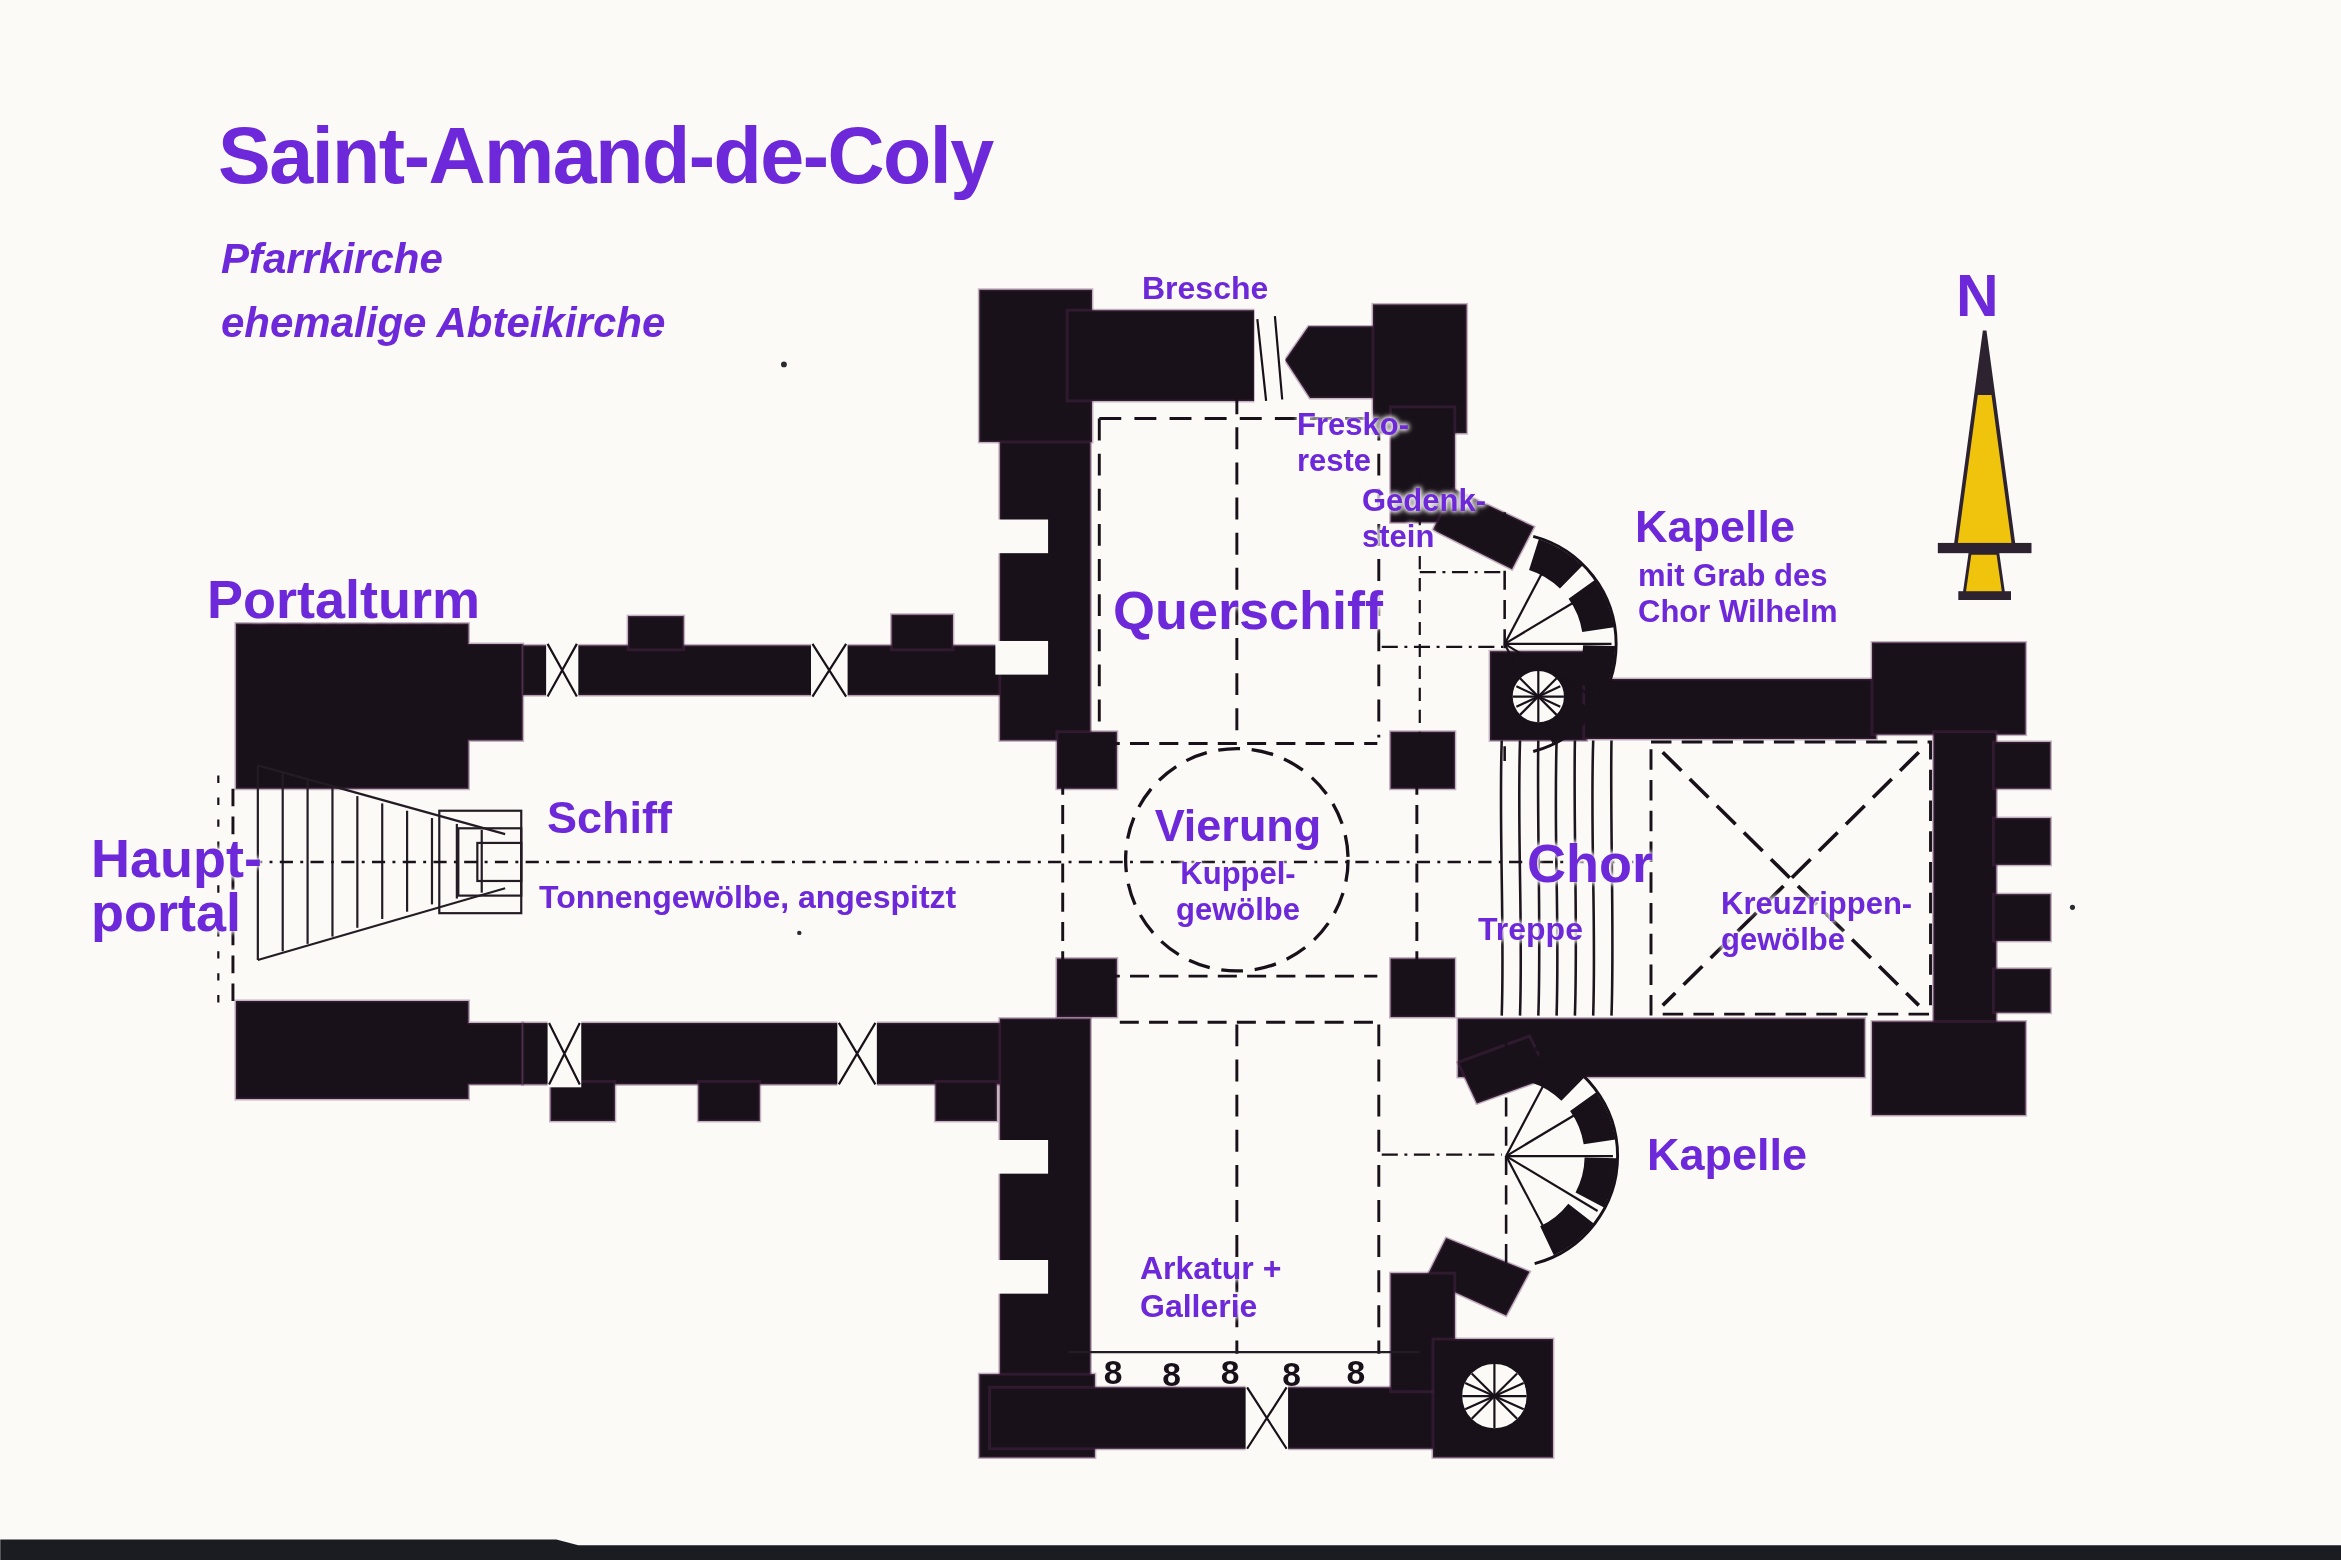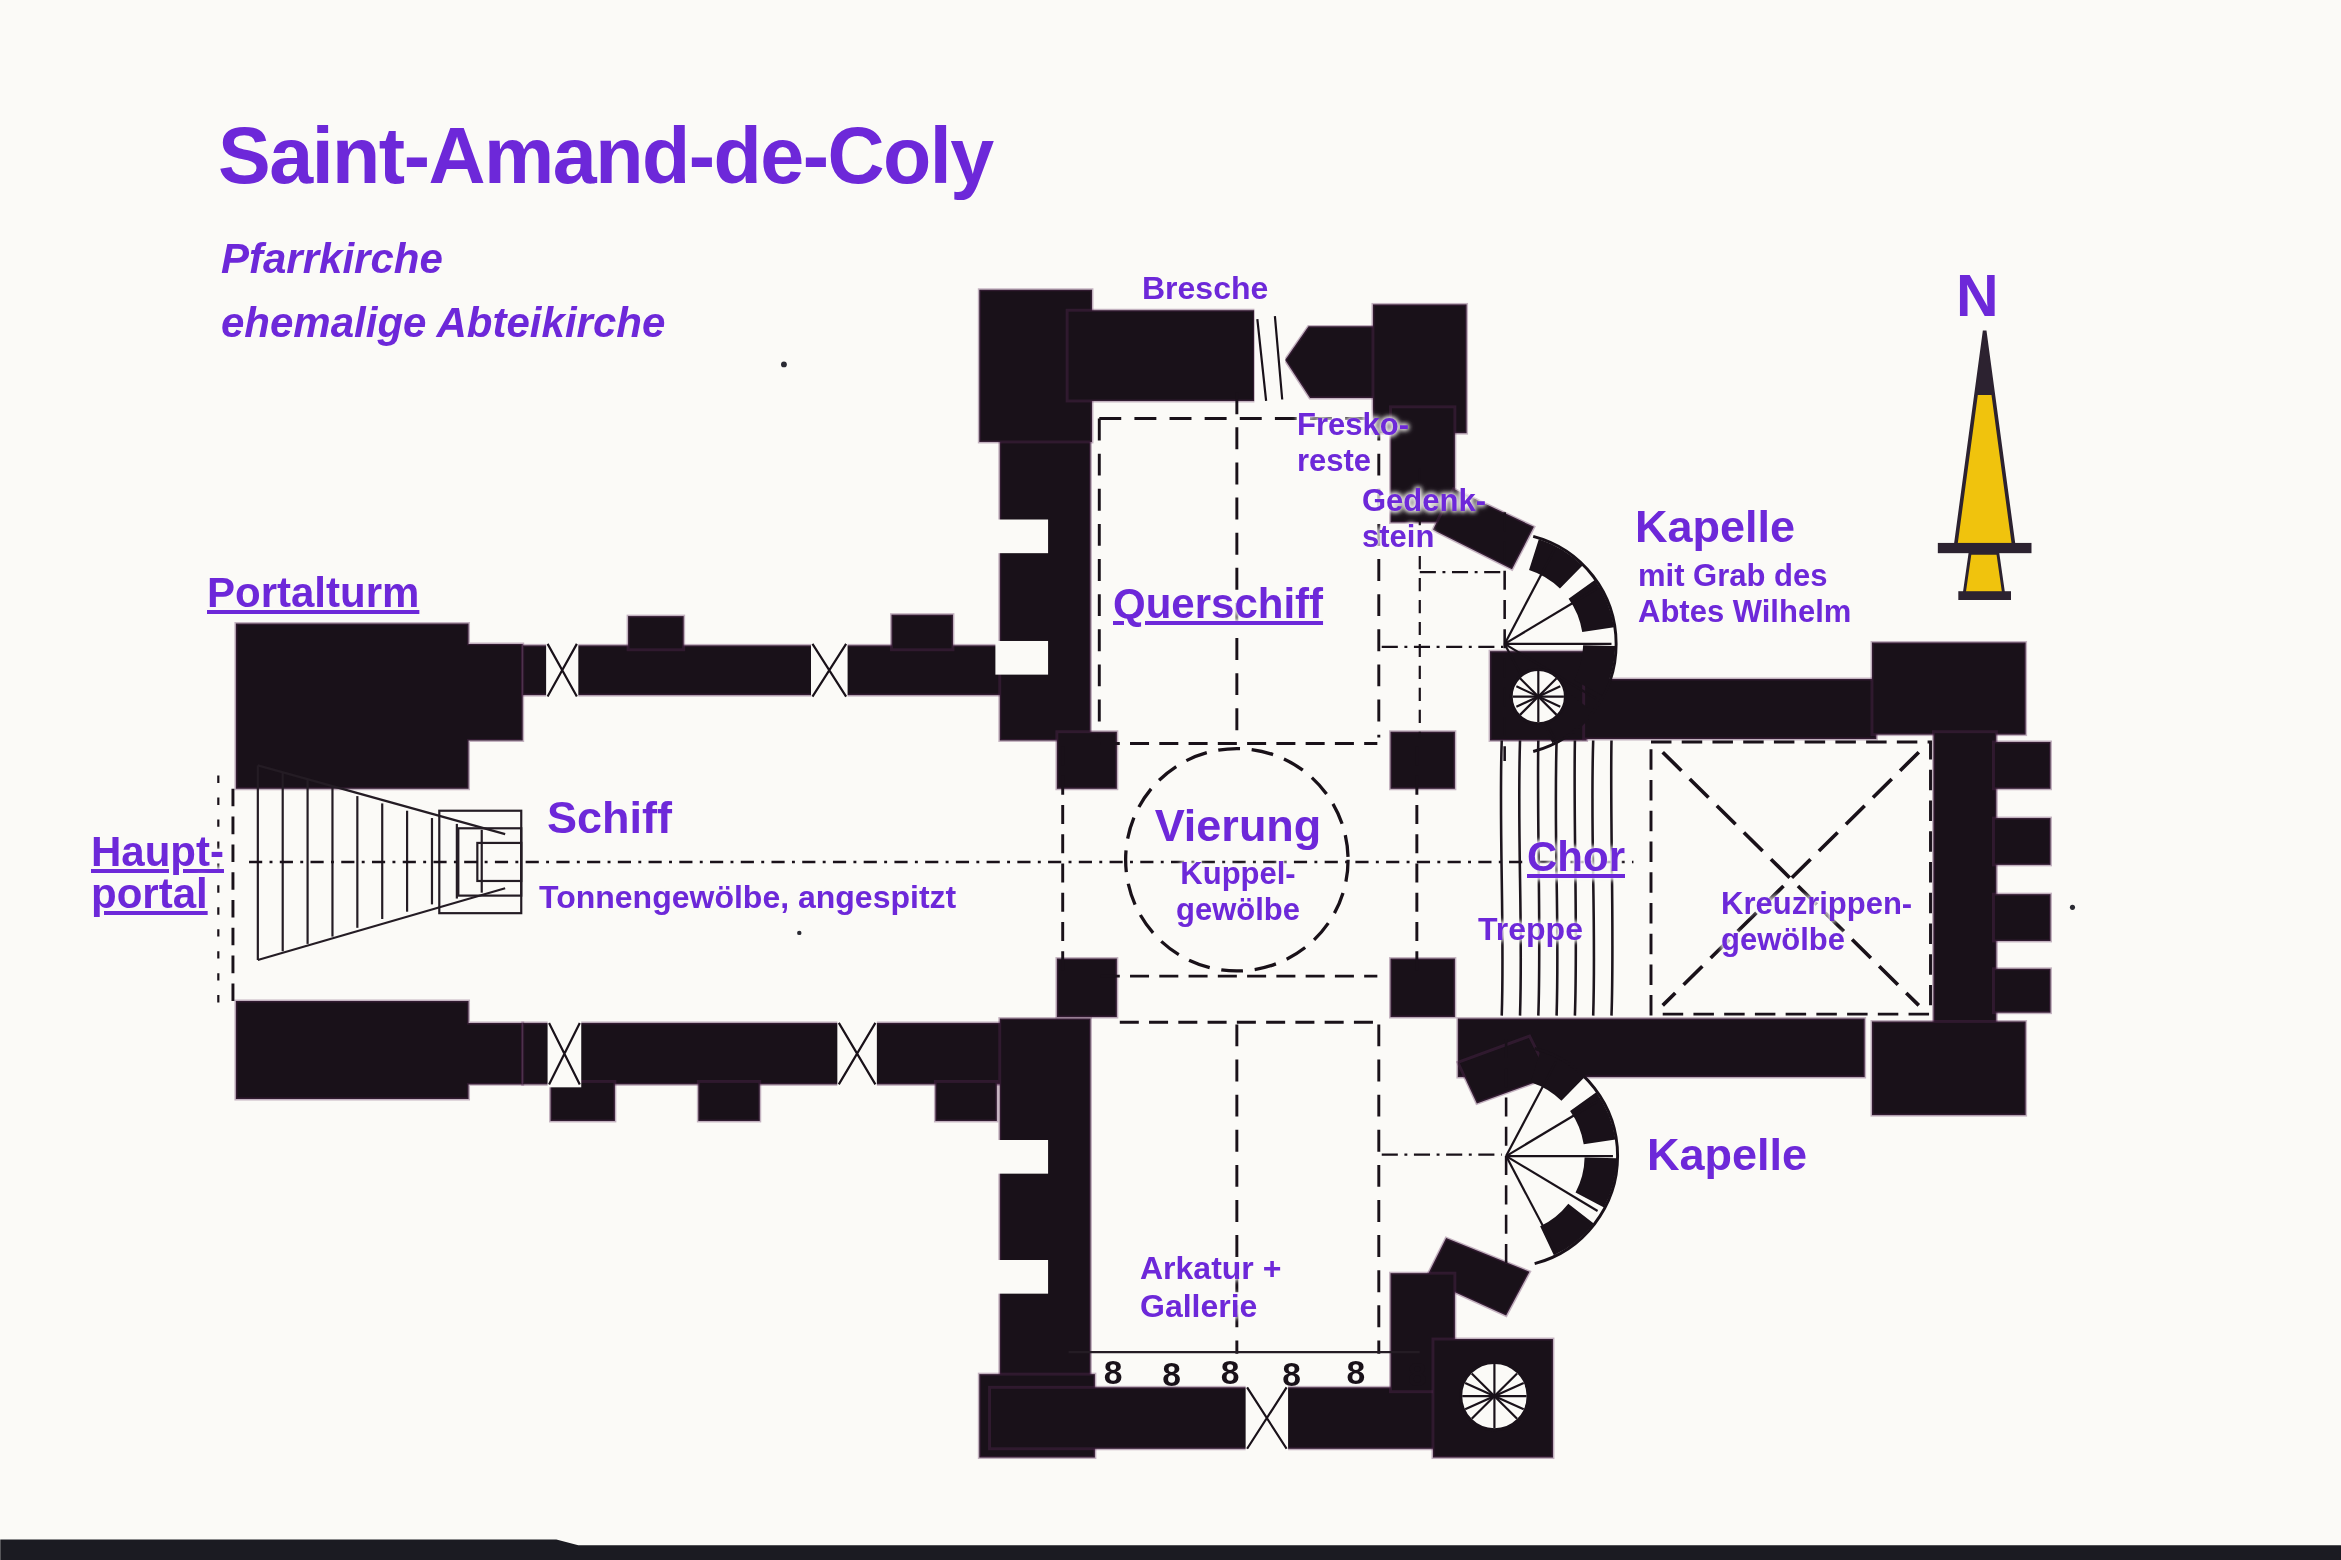--- a/index.html
+++ b/index.html
@@ -11,21 +11,21 @@
   }
   .plan-svg{position:absolute;left:0;top:0;width:2342px;height:1560px;}
   .lbl{
     position:absolute;font-weight:bold;line-height:1.12;white-space:pre-line;
     color:#6d28d9;
     text-shadow:0 0 5.1px #fbfaf7,0 0 5.1px #fbfaf7,0 0 7.3px #fbfaf7;
   }
   .title{font-size:79px;letter-spacing:-1.5px;line-height:1;}
   .subtitle{font-size:42px;line-height:1.52;font-style:italic;}
   .l-room{font-size:45px;}
-  .l-mid{font-size:42px;text-decoration:underline;}
+  .l-mid{font-size:54px;}
   .l-small{font-size:32px;}
   .l-sub{font-size:31px;line-height:1.16;}
   .l-note{font-size:45px;line-height:1.3;}
   .l-north{font-size:59px;}
   .centered{transform:translateX(-50%);text-align:center;}
 </style>
 </head>
 <body>
 
 <div class="stage">
@@ -258,21 +258,21 @@
   <div class="lbl title" style="left:218px;top:116px;">Saint-Amand-de-Coly</div>
   <div class="lbl subtitle" style="left:221px;top:227px;"><span>Pfarrkirche</span><br><span>ehemalige Abteikirche</span></div>
 
   <div class="lbl l-small" style="left:1142px;top:271px;">Bresche</div>
   <div class="lbl l-sub" style="left:1253px;top:407px;margin-left:44px;">Fresko-
 reste</div>
   <div class="lbl l-sub" style="left:1362px;top:483px;">Gedenk-
 stein</div>
   <div class="lbl l-room" style="left:1635px;top:502px;">Kapelle</div>
   <div class="lbl l-sub" style="left:1638px;top:558px;">mit Grab des
-Abtes Wilhelm</div>
+Chor Wilhelm</div>
   <div class="lbl l-mid" style="left:1113px;top:580px;">Querschiff</div>
   <div class="lbl l-mid" style="left:207px;top:569px;">Portalturm</div>
   <div class="lbl l-mid" style="left:91px;top:831px;line-height:1.0;">Haupt-
 portal</div>
   <div class="lbl l-room" style="left:547px;top:793px;">Schiff</div>
   <div class="lbl l-small" style="left:539px;top:880px;">Tonnengewölbe, angespitzt</div>
   <div class="lbl l-room centered" style="left:1238px;top:801px;">Vierung</div>
   <div class="lbl l-sub centered" style="left:1238px;top:856px;">Kuppel-
 gewölbe</div>
   <div class="lbl l-mid" style="left:1527px;top:833px;">Chor</div>

